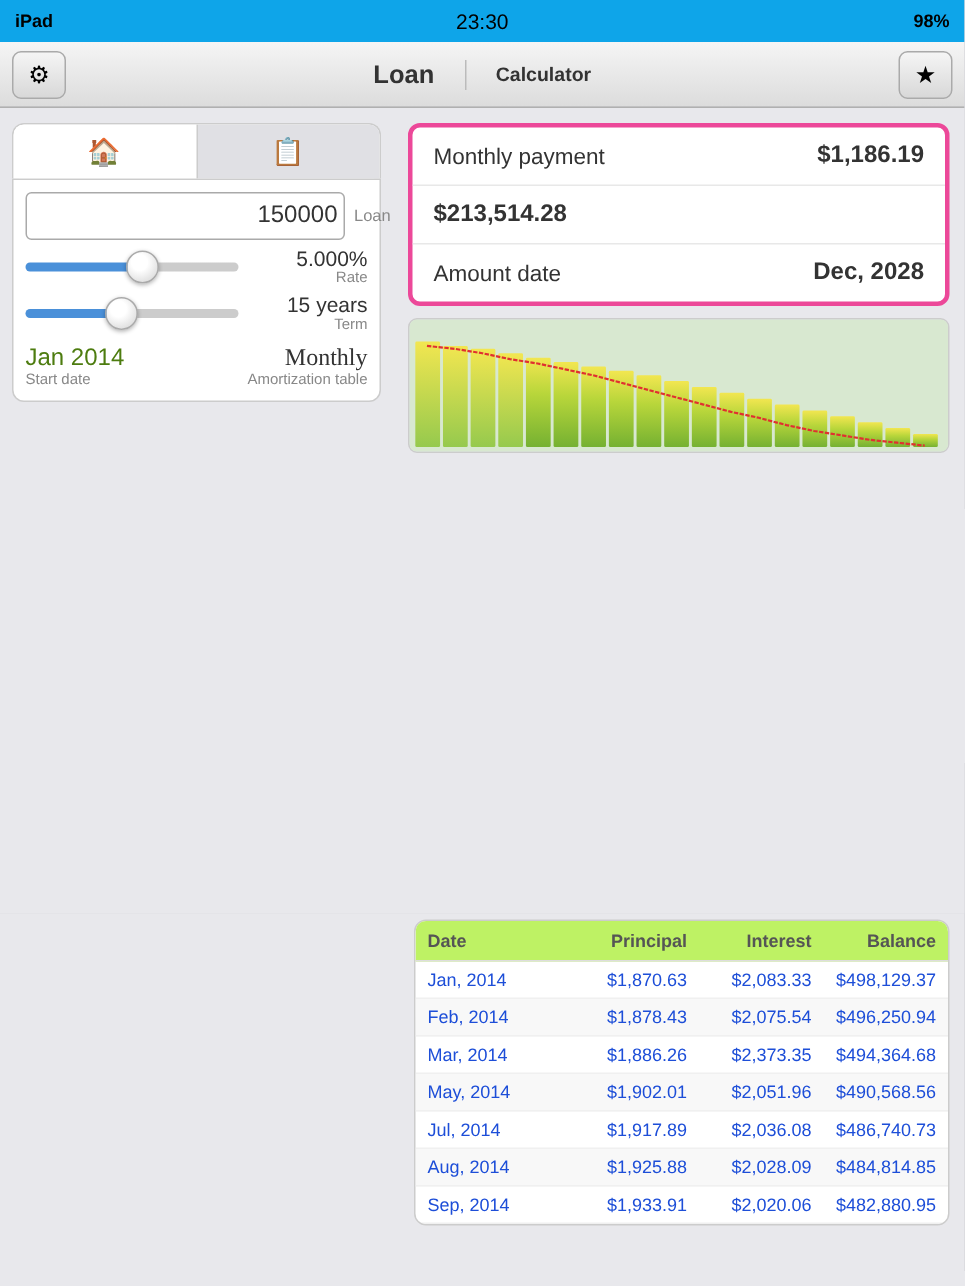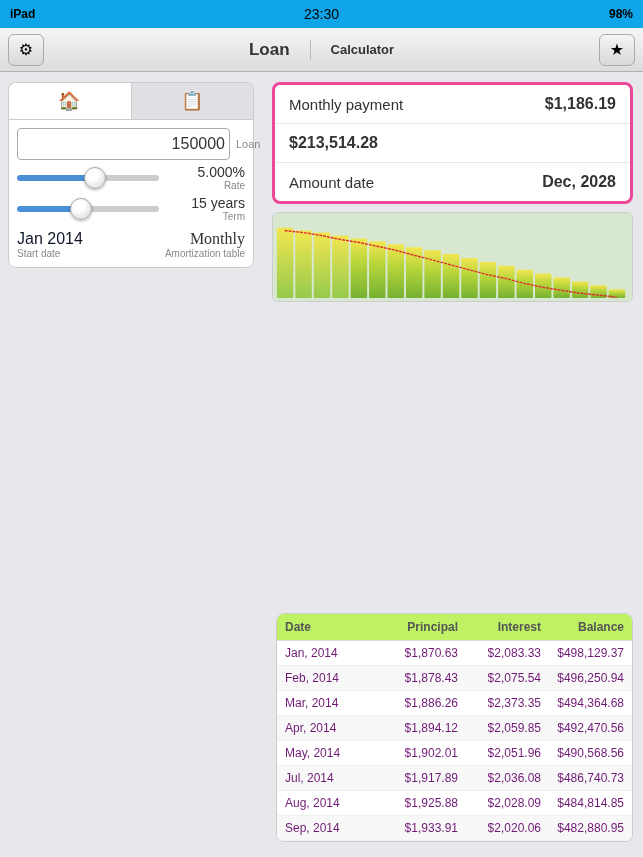--- a/index.html
+++ b/index.html
@@ -151,21 +151,21 @@
       font-size: 14px; color: #333; font-weight: 500;
       text-align: right;
       width: 80px;
       margin-left: 6px;
     }
 
     .info-row {
       display: flex; align-items: flex-end; justify-content: space-between;
       margin-top: 4px; padding-top: 4px;
     }
-    .info-left { font-size: 16px; color: #0f172a; font-weight: 500; }
+    .info-left { font-size: 16px; color: #4d7c0f; font-weight: 500; }
     .info-sub { font-size: 10px; color: #888; }
     .info-right { font-size: 16px; color: #333; font-weight: 500; text-align: right; font-family: Liberation Serif, serif; }
     .info-right-sub { font-size: 10px; color: #888; text-align: left; }
 
     
     #right-panel {
       flex: 1;
       padding: 10px 10px 0 10px;
       background: #e8e8ec;
     }
@@ -215,21 +215,21 @@
     .th { font-size: 12px; font-weight: 600; color: #555; text-align: right; }
     .th:first-child { text-align: left; }
     .table-body { max-height: 290px; overflow-y: auto; }
     .table-row {
       display: grid;
       grid-template-columns: 90px 1fr 1fr 1fr;
       padding: 5px 8px;
       border-bottom: 1px solid #f0f0f0;
     }
     .table-row:nth-child(even) { background: #f8f8f8; }
-    .td { font-size: 12px; color: #701a75; text-align: right; }
+    .td { font-size: 12px; color: #1d4ed8; text-align: right; }
     .td:first-child { text-align: left; }
 
     svg.chart-svg { width: 100%; height: 100%; }
   </style>
 </head>
 <body>
 
 <div id="status-bar">
   <div class="status-left">iPad</div>
   <div class="status-center">23:30</div>
@@ -370,26 +370,20 @@
           <div class="td">$2,075.54</div>
           <div class="td">$496,250.94</div>
         </div>
         <div class="table-row">
           <div class="td">Mar, 2014</div>
           <div class="td">$1,886.26</div>
           <div class="td">$2,373.35</div>
           <div class="td">$494,364.68</div>
         </div>
         <div class="table-row">
-          <div class="td">Apr, 2014</div>
-          <div class="td">$1,894.12</div>
-          <div class="td">$2,059.85</div>
-          <div class="td">$492,470.56</div>
-        </div>
-        <div class="table-row">
           <div class="td">May, 2014</div>
           <div class="td">$1,902.01</div>
           <div class="td">$2,051.96</div>
           <div class="td">$490,568.56</div>
         </div>
         <div class="table-row">
           <div class="td">Jul, 2014</div>
           <div class="td">$1,917.89</div>
           <div class="td">$2,036.08</div>
           <div class="td">$486,740.73</div>

